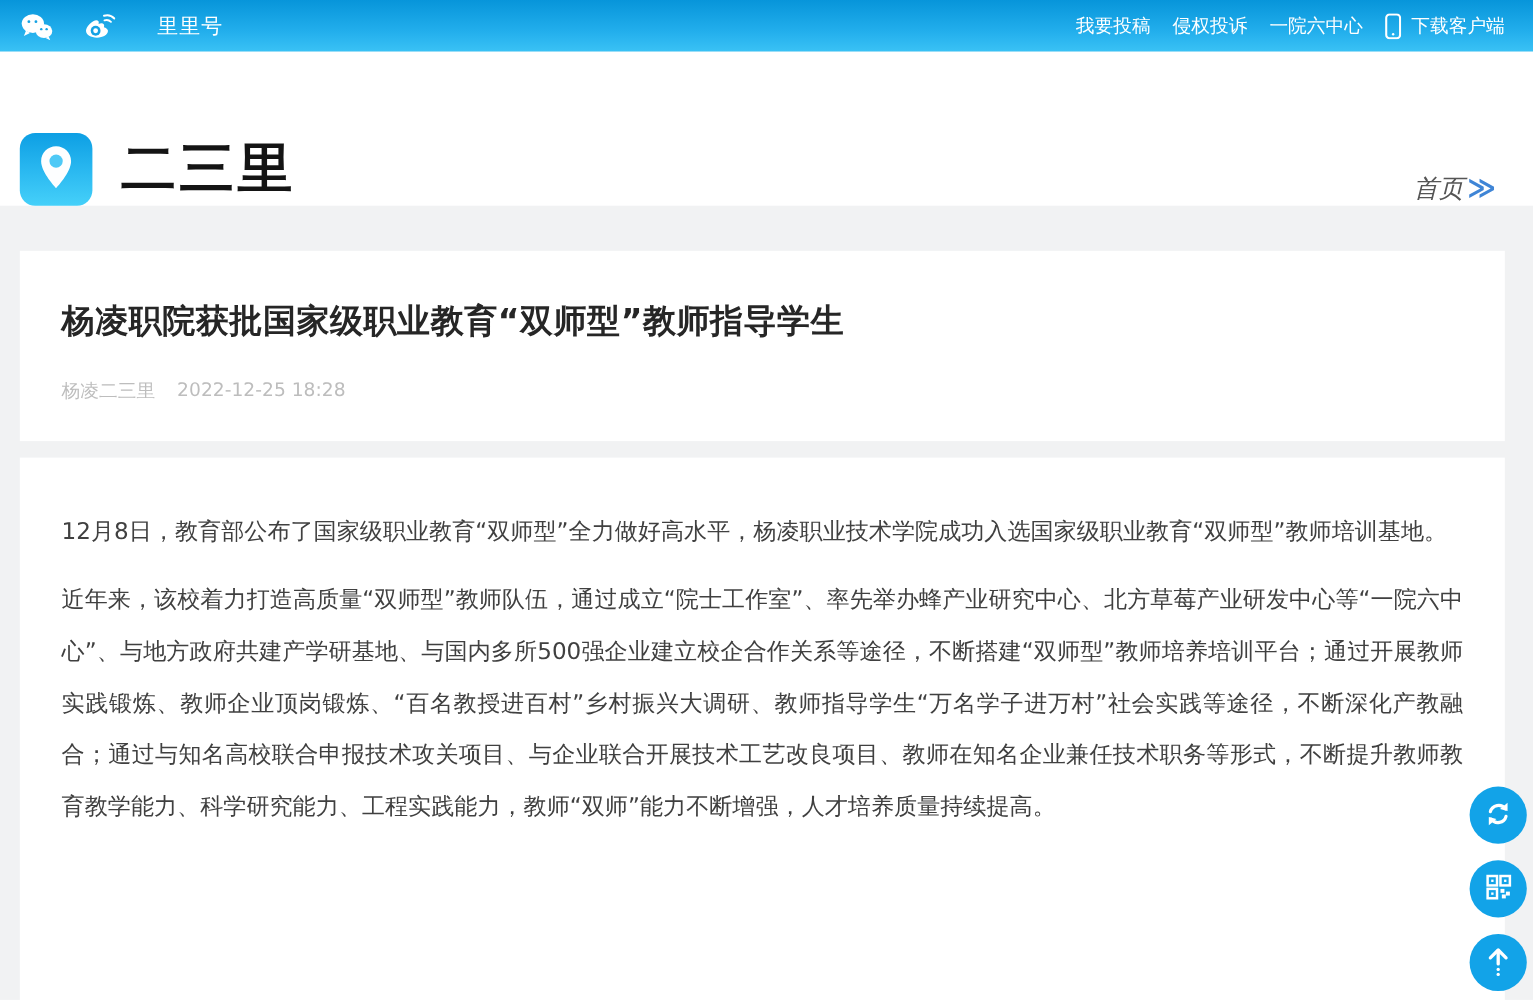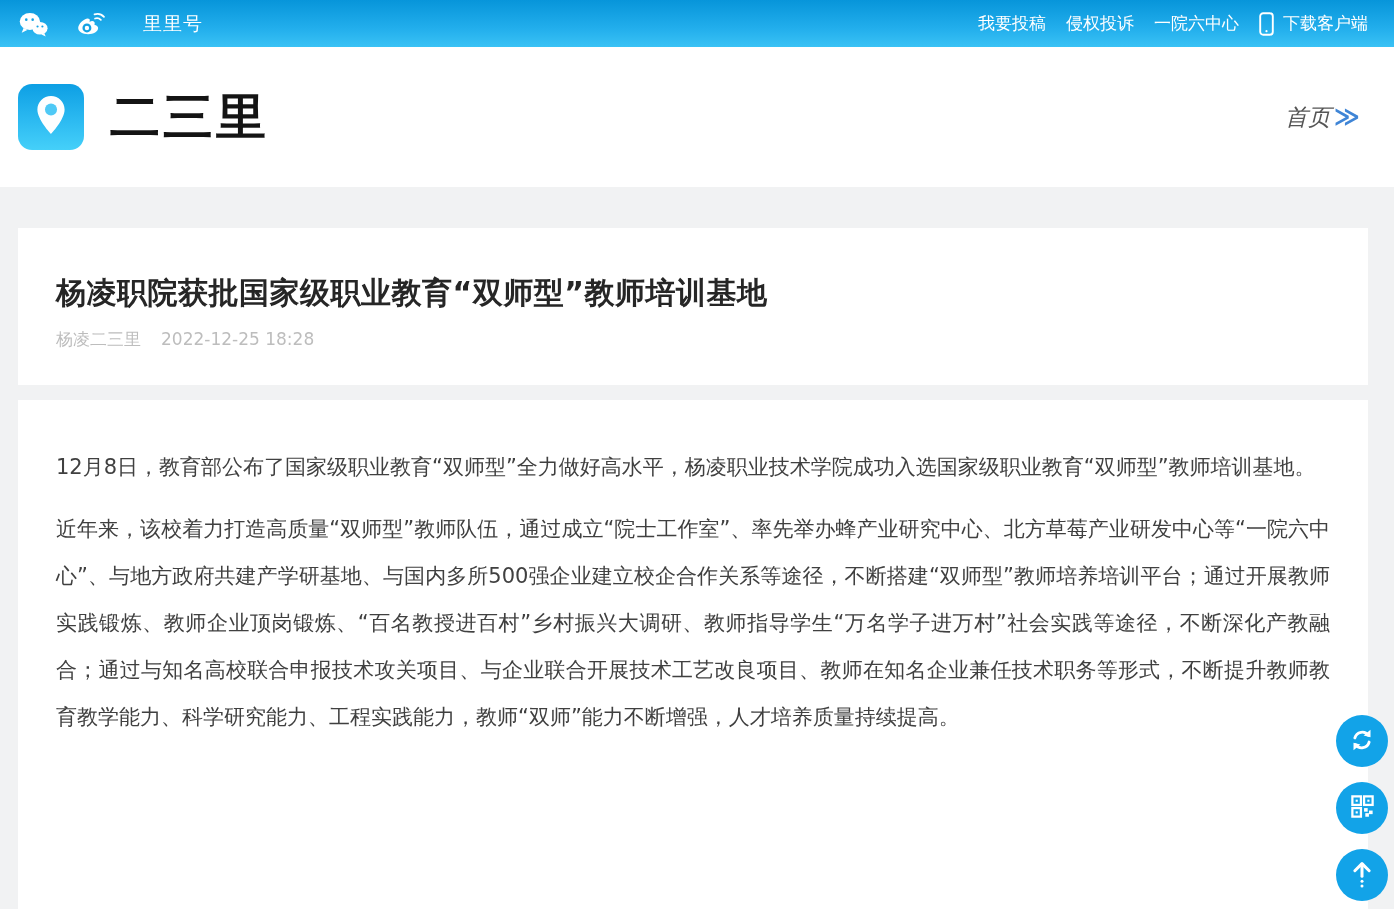--- a/index.html
+++ b/index.html
@@ -22,21 +22,21 @@
   .topbar-icon { display:flex; align-items:center; justify-content:center; }
   .topbar-icon + .topbar-icon { margin-left:24px; }
   .brand-label { font-size:19px; margin-left:38px; letter-spacing:1px; }
   .topbar-right { margin-left:auto; display:flex; align-items:center; font-size:17px; }
   .topbar-link { margin-left:20px; display:flex; align-items:center; cursor:pointer; }
   .topbar-link .phone-wrap { margin-right:9px; display:flex; }
 
   
   .site-header {
     height:140px; background:#ffffff;
-    display:flex; align-items:center;
+    display:flex; align-items:flex-end;
     padding:0 34px 0 18px;
   }
   .logo-badge {
     width:66px; height:66px; border-radius:14px;
     background:linear-gradient(180deg,#0d9fe4 0%,#2cbaf1 55%,#45d0f9 100%);
     display:flex; align-items:center; justify-content:center;
     flex:0 0 auto;
   }
   .site-name {
     margin-left:26px;
@@ -51,21 +51,21 @@
 
   
   .content { padding-top:41px; }
   .card { background:#ffffff; margin-left:18px; margin-right:26px; }
   .title-card { padding:46px 38px 34px 38px; }
   .article-title {
     font-size:30px; font-weight:bold; color:#262626;
     line-height:1.25; letter-spacing:0.5px;
   }
   .article-meta {
-    margin-top:16px; display:flex; align-items:center;
+    margin-top:32px; display:flex; align-items:center;
     font-size:17px; color:#bdbdbd;
   }
   .article-meta .author { margin-right:20px; }
 
   .body-card { margin-top:15px; padding:44px 38px 70px 38px; min-height:520px; }
   .body-card p {
     font-size:21px; line-height:47px; color:#404040;
     text-align:justify; margin-bottom:15px;
   }
   .body-card p:last-child { margin-bottom:0; }
@@ -145,21 +145,21 @@
   <div class="site-name">二三里</div>
   <div class="home-link">
     <span>首页</span>
       <span class="home-arrows">≫</span>
   </div>
 </div>
 
 <div class="content">
 
   <div class="card title-card">
-    <h1 class="article-title">杨凌职院获批国家级职业教育“双师型”教师培训基地</h1>
+    <h1 class="article-title">杨凌职院获批国家级职业教育“双师型”教师指导学生</h1>
     <div class="article-meta">
       <span class="author">杨凌二三里</span>
       <span class="published">2022-12-25 18:28</span>
     </div>
   </div>
 
   <div class="card body-card">
     <p>12月8日，教育部公布了国家级职业教育“双师型”全力做好高水平，杨凌职业技术学院成功入选国家级职业教育“双师型”教师培训基地。</p>
     <p>近年来，该校着力打造高质量“双师型”教师队伍，通过成立“院士工作室”、率先举办蜂产业研究中心、北方草莓产业研发中心等“一院六中心”、与地方政府共建产学研基地、与国内多所500强企业建立校企合作关系等途径，不断搭建“双师型”教师培养培训平台；通过开展教师实践锻炼、教师企业顶岗锻炼、“百名教授进百村”乡村振兴大调研、教师指导学生“万名学子进万村”社会实践等途径，不断深化产教融合；通过与知名高校联合申报技术攻关项目、与企业联合开展技术工艺改良项目、教师在知名企业兼任技术职务等形式，不断提升教师教育教学能力、科学研究能力、工程实践能力，教师“双师”能力不断增强，人才培养质量持续提高。</p>
   </div>

